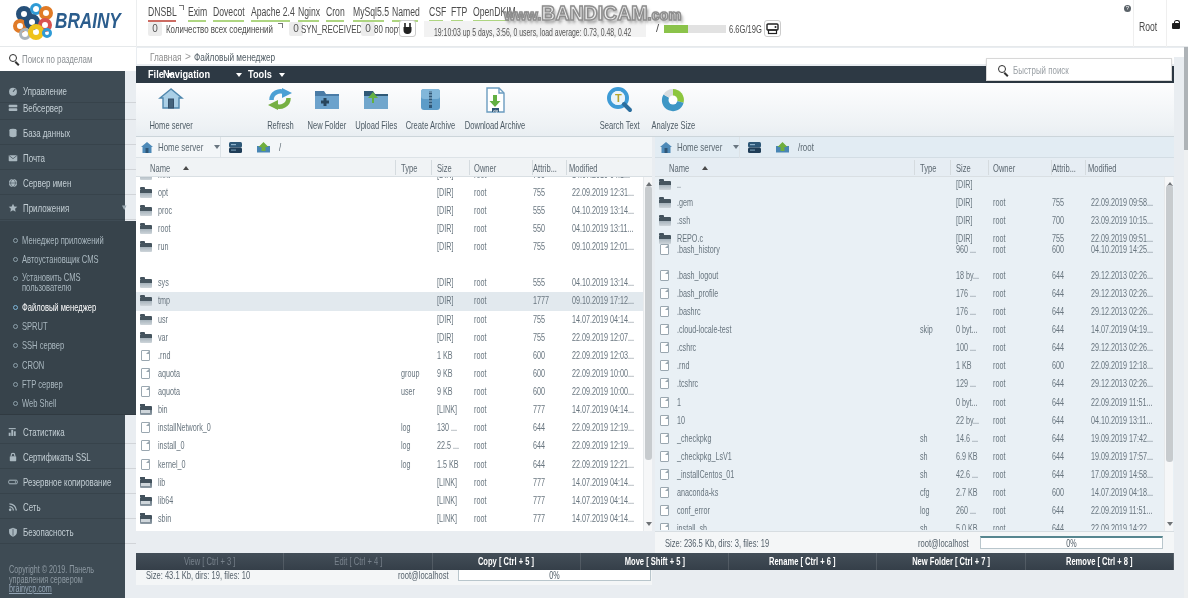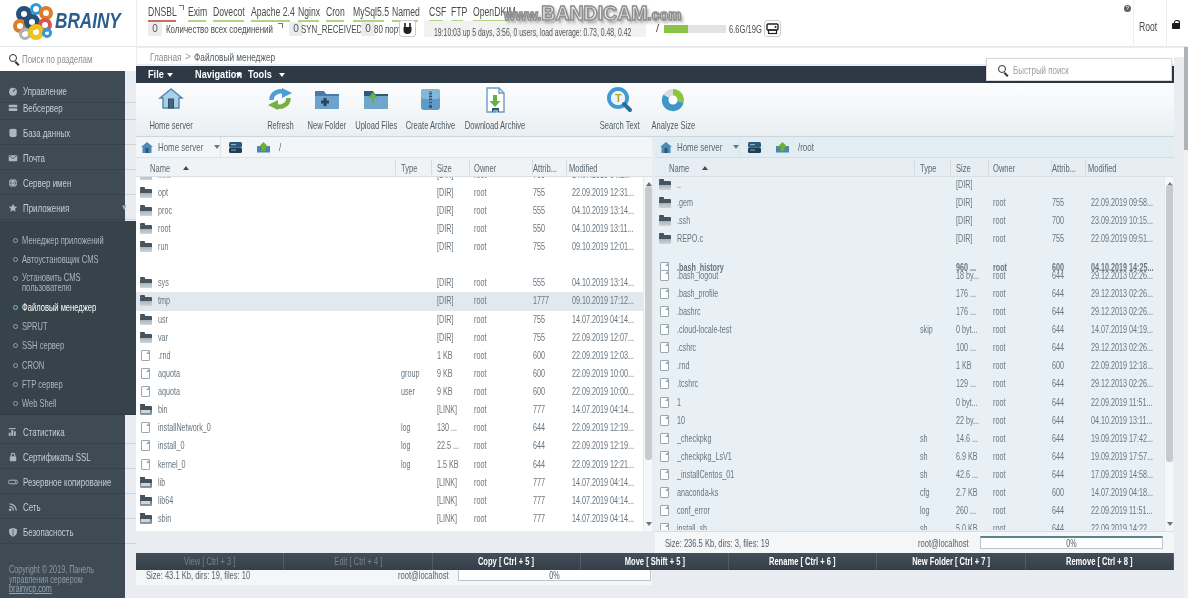--- a/index.html
+++ b/index.html
@@ -298,21 +298,21 @@
   <div id="sbfoot"><span class="t">Copyright © 2019. Панель</span><br><span class="t">управления сервером</span><br><span class="t" style="text-decoration:underline;color:#94a5b5;">brainycp.com</span></div>
 </div>
 <div id="crumbs">
     <span style="position:absolute;left:13px;top:3px;font-size:11.5px;color:#8b8b8b;"><span class="t">Главная</span></span>
     <span style="position:absolute;left:48px;top:3px;font-size:10px;color:#9a9a9a;">&gt;</span>
     <span style="position:absolute;left:57px;top:3px;font-size:11.5px;color:#4e5a62;"><span class="t">Файловый менеджер</span></span>
   </div>
 <div id="menubar">
   <div class="mbit" style="left:12px;"><span class="t">File</span></div>
     <span class="caret" style="position:absolute;left:26px;top:7px;"></span>
-  <div class="mbit" style="left:59px;"><span class="t">Navigation</span></div>
+  <div class="mbit" style="left:27px;"><span class="t">Navigation</span></div>
     <span class="caret" style="position:absolute;left:95px;top:7px;"></span>
   <div class="mbit" style="left:112px;"><span class="t">Tools</span></div>
     <span class="caret" style="position:absolute;left:138px;top:7px;"></span>
 </div>
 <div id="toolbar">
     <div class="tool" style="left:-10px;width:90px;"><svg width="30" height="28" viewBox="0 0 30 28">
         <path d="M15 3L4 12h3v10h16V12h3z" fill="#aacfe6" stroke="#4f87ad" stroke-width="1.4"></path>
         <rect x="12.5" y="13" width="5" height="9" fill="#44637c" stroke="#35506a"></rect>
       </svg><span class="lb"><span class="tc">Home server</span></span></div>
     <div class="tool" style="left:99px;width:90px;"><svg width="30" height="28" viewBox="0 0 30 28">
@@ -627,21 +627,21 @@
         <span class="cell mo"><span class="t">23.09.2019 10:15...</span></span>
       </div>
       <div class="row" style="top:53.39px;">
         <span class="fo"></span>
         <span class="cell nm"><span class="t">REPO.c</span></span>
         <span class="cell sz"><span class="t">[DIR]</span></span>
         <span class="cell ow"><span class="t">root</span></span>
         <span class="cell at"><span class="t">755</span></span>
         <span class="cell mo"><span class="t">22.09.2019 09:51...</span></span>
       </div>
-      <div class="row" style="top:82px;font-weight:bold;">
+      <div class="row" style="top:64px;">
         <span class="fi"></span>
         <span class="cell nm"><span class="t">.bash_history</span></span>
         <span class="cell sz"><span class="t">960 ...</span></span>
         <span class="cell ow"><span class="t">root</span></span>
         <span class="cell at"><span class="t">600</span></span>
         <span class="cell mo"><span class="t">04.10.2019 14:25...</span></span>
       </div>
       <div class="row" style="top:89.65px;">
         <span class="fi"></span>
         <span class="cell nm"><span class="t">.bash_logout</span></span>

